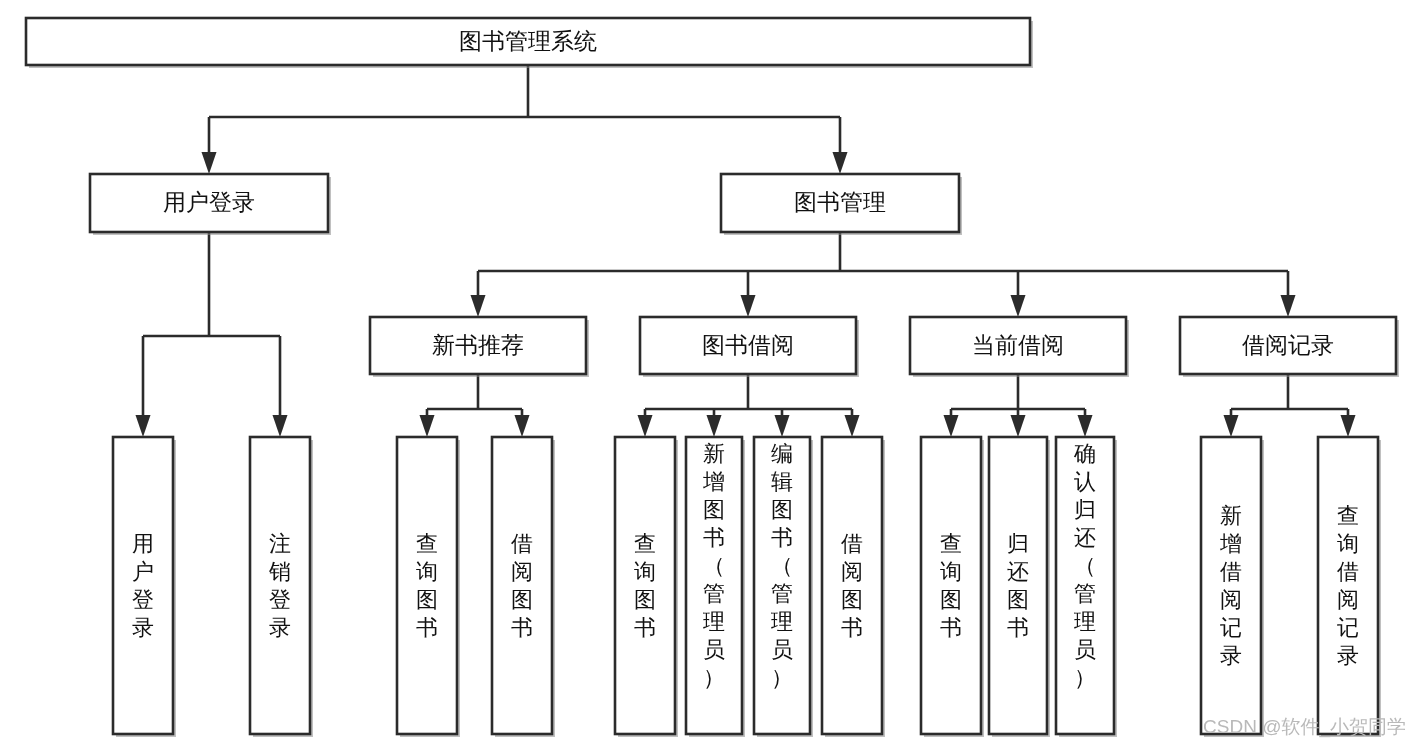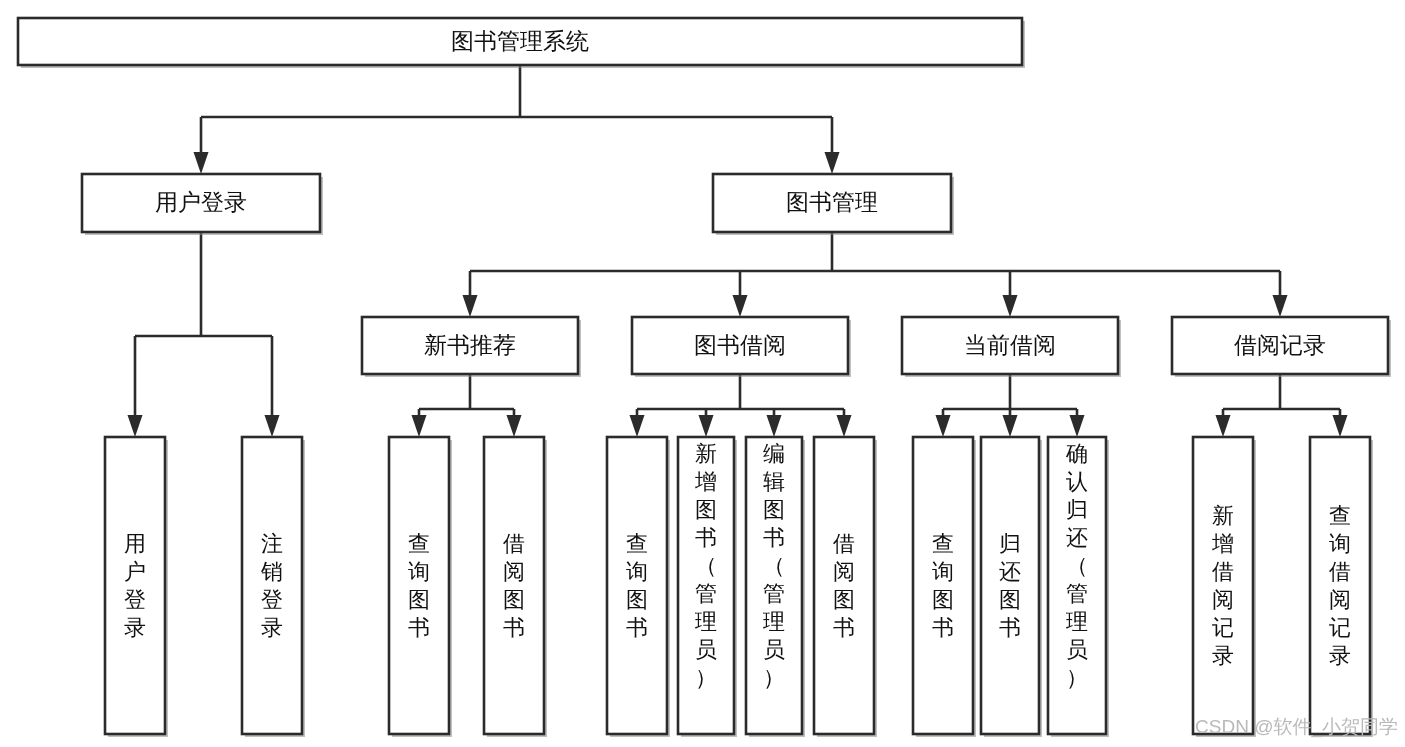--- a/index.html
+++ b/index.html
@@ -10,21 +10,21 @@
   }
   body {
     width: 1405px;
     height: 747px;
     position: relative;
     overflow: hidden;
     font-family: "Liberation Sans", "DejaVu Sans", sans-serif;
   }
   #diagram-root {
     position: absolute;
-    left: 0;
+    left: 8px;
     top: 0;
     width: 1351px;
     height: 747px;
   }
   svg.diagram-canvas {
     display: block;
     width: 1405px;
     height: 747px;
     background: #ffffff;
   }

